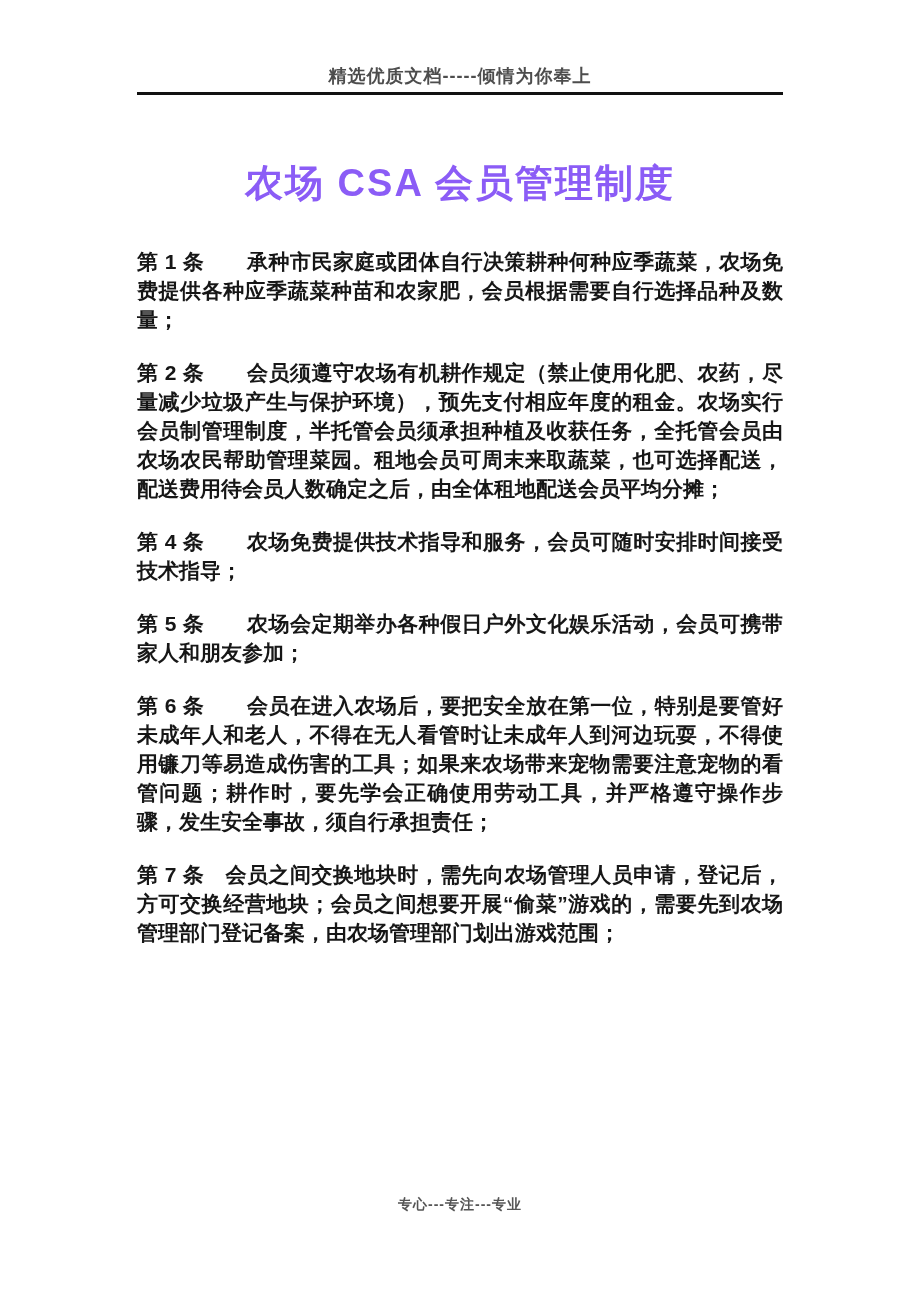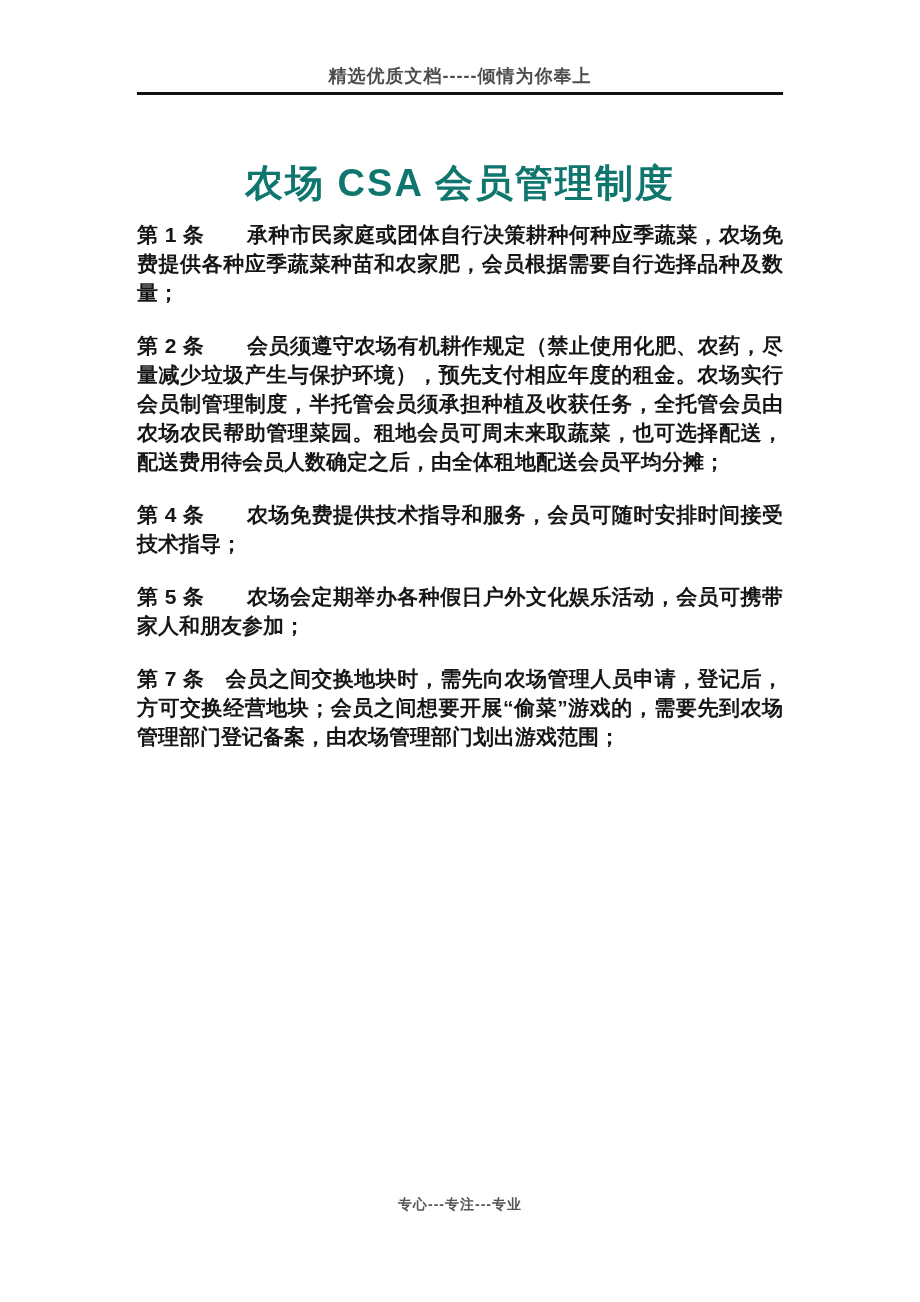--- a/index.html
+++ b/index.html
@@ -34,26 +34,26 @@
   }
   .doc-title {
     position: absolute;
     top: 158px;
     left: 0;
     right: 0;
     margin: 0;
     text-align: center;
     font-size: 38px;
     font-weight: 700;
-    color: #0f766e;
+    color: #8b5cf6;
     letter-spacing: 2px;
   }
   .doc-body {
     position: absolute;
-    top: 220px;
+    top: 247px;
     left: 137px;
     width: 646px;
     font-size: 21px;
     font-weight: 700;
     color: #161616;
     line-height: 29px;
     text-align: justify;
   }
   .doc-body p {
     margin: 0 0 24px 0;
@@ -81,18 +81,19 @@
 
   <div class="header-rule"></div>
 
   <h1 class="doc-title">农场 CSA 会员管理制度</h1>
 
   <div class="doc-body">
     <p>第 1 条　　承种市民家庭或团体自行决策耕种何种应季蔬菜，农场免费提供各种应季蔬菜种苗和农家肥，会员根据需要自行选择品种及数量；</p>
     <p class="gap-after">第 2 条　　会员须遵守农场有机耕作规定（禁止使用化肥、农药，尽量减少垃圾产生与保护环境），预先支付相应年度的租金。农场实行会员制管理制度，半托管会员须承担种植及收获任务，全托管会员由农场农民帮助管理菜园。租地会员可周末来取蔬菜，也可选择配送，配送费用待会员人数确定之后，由全体租地配送会员平均分摊；</p>
     <p>第 4 条　　农场免费提供技术指导和服务，会员可随时安排时间接受技术指导；</p>
     <p>第 5 条　　农场会定期举办各种假日户外文化娱乐活动，会员可携带家人和朋友参加；</p>
+    <p>第 6 条　　会员在进入农场后，要把安全放在第一位，特别是要管好未成年人和老人，不得在无人看管时让未成年人到河边玩耍，不得使用镰刀等易造成伤害的工具；如果来农场带来宠物需要注意宠物的看管问题；耕作时，要先学会正确使用劳动工具，并严格遵守操作步骤，发生安全事故，须自行承担责任；</p>
     <p>第 7 条　会员之间交换地块时，需先向农场管理人员申请，登记后，方可交换经营地块；会员之间想要开展“偷菜”游戏的，需要先到农场管理部门登记备案，由农场管理部门划出游戏范围；</p>
   </div>
 
   <div class="footer-text">专心---专注---专业</div>
 
 </div>
 
 </body></html>

